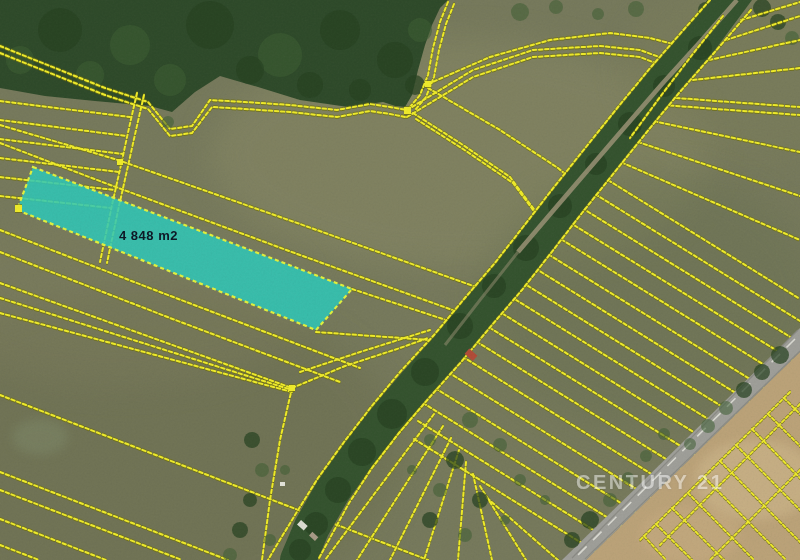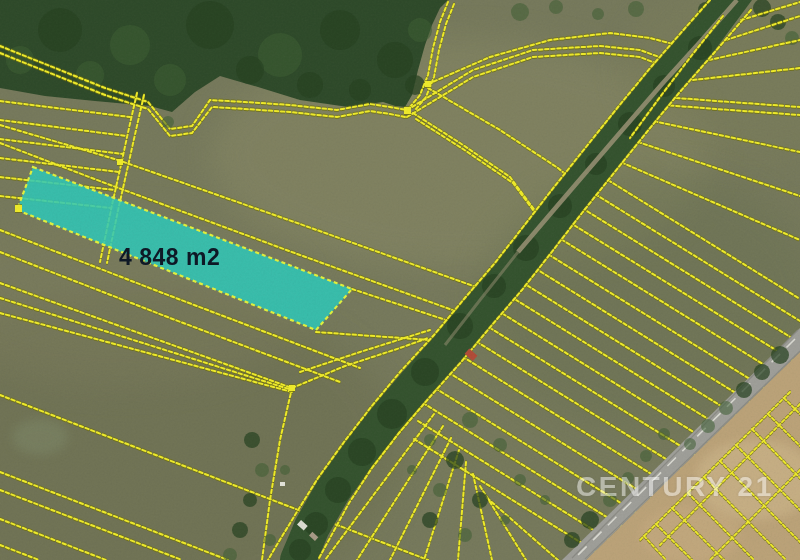--- a/index.html
+++ b/index.html
@@ -5,25 +5,25 @@
   html,body{margin:0;padding:0;background:#222;}
   .stage{position:relative;width:800px;height:560px;overflow:hidden;
          font-family:"Liberation Sans",sans-serif;background:var(--field,#75785a);}
   .stage svg{position:absolute;inset:0;display:block;}
   .ylines{filter:drop-shadow(0 1px 0 rgba(110,110,8,.75)) drop-shadow(0 -1px 0 rgba(110,110,8,.6));}
   .pl{fill:none;stroke:var(--line,#f0ec28);stroke-width:2;stroke-dasharray:3.5 2.6;stroke-linecap:round;}
   .plthin{fill:none;stroke:var(--line,#f0ec28);stroke-width:1.8;stroke-dasharray:3.2 2.4;stroke-linecap:round;}
   .tr{fill:#24401f;opacity:.72;}
   .tr2{fill:#3c5c31;opacity:.55;}
   .parcel-highlight{fill:var(--highlight,#2bc9ba);fill-opacity:.85;stroke:#e2f23a;stroke-width:2.2;stroke-dasharray:4 3;}
-  .area-label{position:absolute;left:119px;top:244px;width:160px;
-      font-size:23px;font-weight:bold;letter-spacing:.5px;color:var(--label,#0e1826);
+  .area-label{position:absolute;left:119px;top:228px;width:160px;
+      font-size:13px;font-weight:bold;letter-spacing:.5px;color:var(--label,#0e1826);
       white-space:nowrap;}
   .watermark{position:absolute;left:576px;top:471px;
-      font-size:28px;font-weight:bold;letter-spacing:2.5px;color:#ffffff;opacity:.48;
+      font-size:20px;font-weight:bold;letter-spacing:2.5px;color:#ffffff;opacity:.48;
       text-shadow:0 0 3px rgba(90,90,90,.45);white-space:nowrap;}
 </style>
 </head>
 <body>
 
 <div class="stage">
 <svg viewBox="0 0 800 560" width="800" height="560">
   <defs>
     <filter id="soft" x="-40%" y="-40%" width="180%" height="180%">
           <feGaussianBlur stdDeviation="16"></feGaussianBlur>

